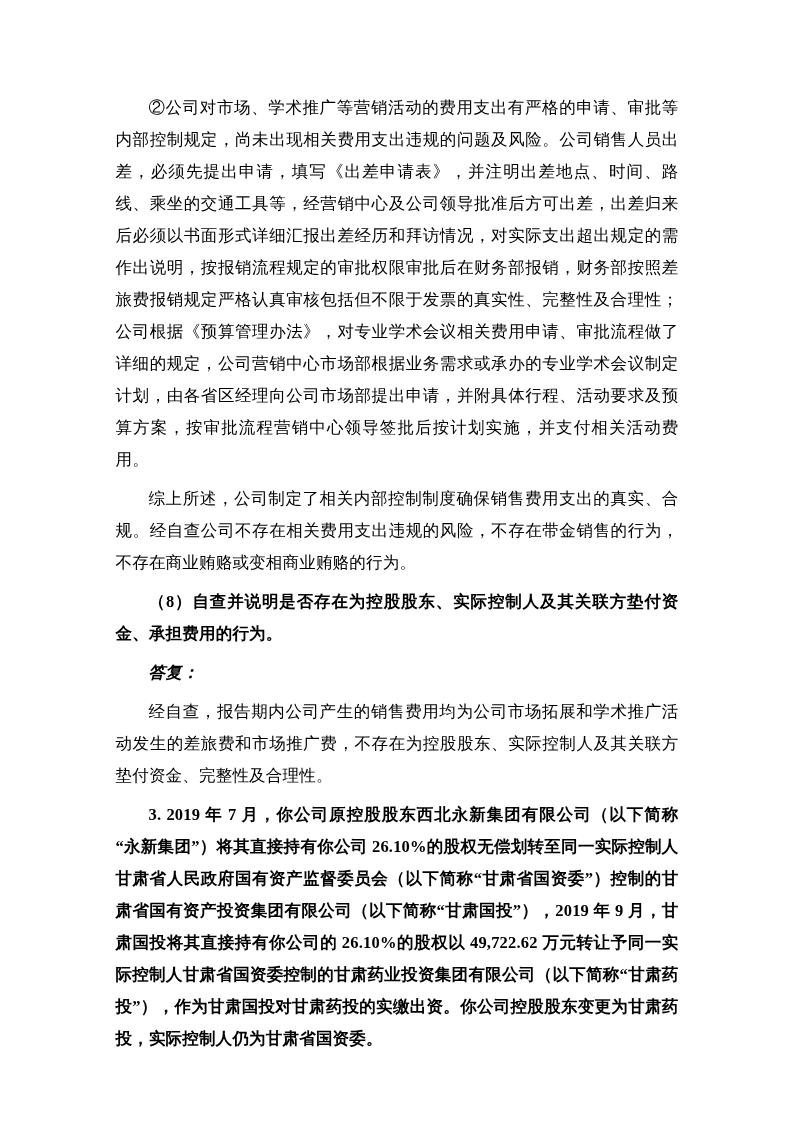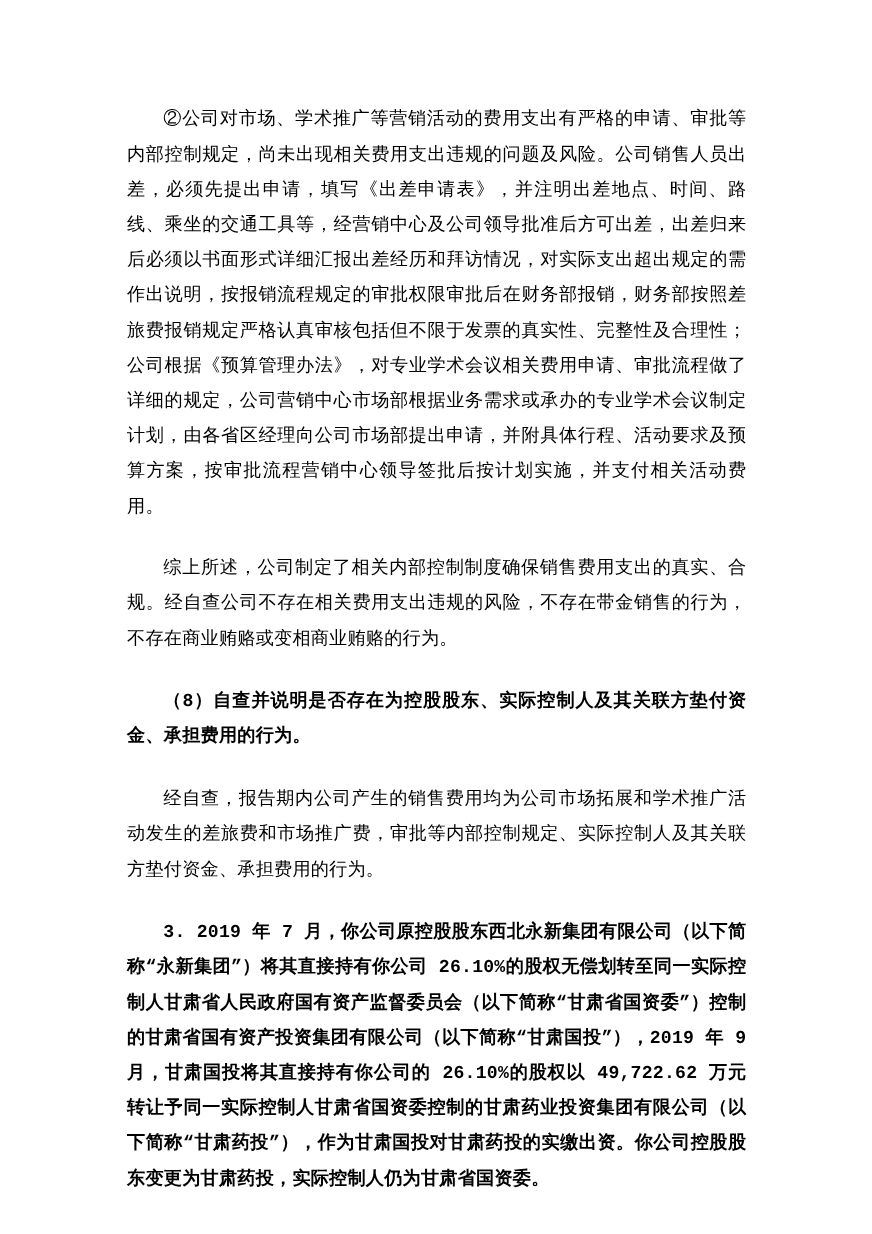--- a/index.html
+++ b/index.html
@@ -21,38 +21,38 @@
     line-height: 32px;
     text-align: justify;
     overflow: hidden;
   }
   .para {
     margin: 0;
     text-indent: 2em;
     letter-spacing: 0.2px;
   }
   .para + .para {
-    margin-top: 25px;
-    font-family: Liberation Mono, monospace;
+    margin-top: 7px;
   }
   .para.bold {
     font-weight: bold;
   }
   .para.reply-label {
     font-weight: bold;
     font-style: italic;
   }
 </style>
 </head>
 <body>
 
 <div class="page">
   <p class="para">②公司对市场、学术推广等营销活动的费用支出有严格的申请、审批等内部控制规定，尚未出现相关费用支出违规的问题及风险。公司销售人员出差，必须先提出申请，填写《出差申请表》，并注明出差地点、时间、路线、乘坐的交通工具等，经营销中心及公司领导批准后方可出差，出差归来后必须以书面形式详细汇报出差经历和拜访情况，对实际支出超出规定的需作出说明，按报销流程规定的审批权限审批后在财务部报销，财务部按照差旅费报销规定严格认真审核包括但不限于发票的真实性、完整性及合理性；公司根据《预算管理办法》，对专业学术会议相关费用申请、审批流程做了详细的规定，公司营销中心市场部根据业务需求或承办的专业学术会议制定计划，由各省区经理向公司市场部提出申请，并附具体行程、活动要求及预算方案，按审批流程营销中心领导签批后按计划实施，并支付相关活动费用。</p>
 
   <p class="para">综上所述，公司制定了相关内部控制制度确保销售费用支出的真实、合规。经自查公司不存在相关费用支出违规的风险，不存在带金销售的行为，不存在商业贿赂或变相商业贿赂的行为。</p>
 
   <p class="para bold">（8）自查并说明是否存在为控股股东、实际控制人及其关联方垫付资金、承担费用的行为。</p>
 
+  <p class="para reply-label">答复：</p>
 
-  <p class="para">经自查，报告期内公司产生的销售费用均为公司市场拓展和学术推广活动发生的差旅费和市场推广费，审批等内部控制规定、实际控制人及其关联方垫付资金、承担费用的行为。</p>
+  <p class="para">经自查，报告期内公司产生的销售费用均为公司市场拓展和学术推广活动发生的差旅费和市场推广费，不存在为控股股东、实际控制人及其关联方垫付资金、完整性及合理性。</p>
 
   <p class="para bold">3. 2019 年 7 月，你公司原控股股东西北永新集团有限公司（以下简称“永新集团”）将其直接持有你公司 26.10%的股权无偿划转至同一实际控制人甘肃省人民政府国有资产监督委员会（以下简称“甘肃省国资委”）控制的甘肃省国有资产投资集团有限公司（以下简称“甘肃国投”），2019 年 9 月，甘肃国投将其直接持有你公司的 26.10%的股权以 49,722.62 万元转让予同一实际控制人甘肃省国资委控制的甘肃药业投资集团有限公司（以下简称“甘肃药投”），作为甘肃国投对甘肃药投的实缴出资。你公司控股股东变更为甘肃药投，实际控制人仍为甘肃省国资委。</p>
 </div>
 
 </body></html>

